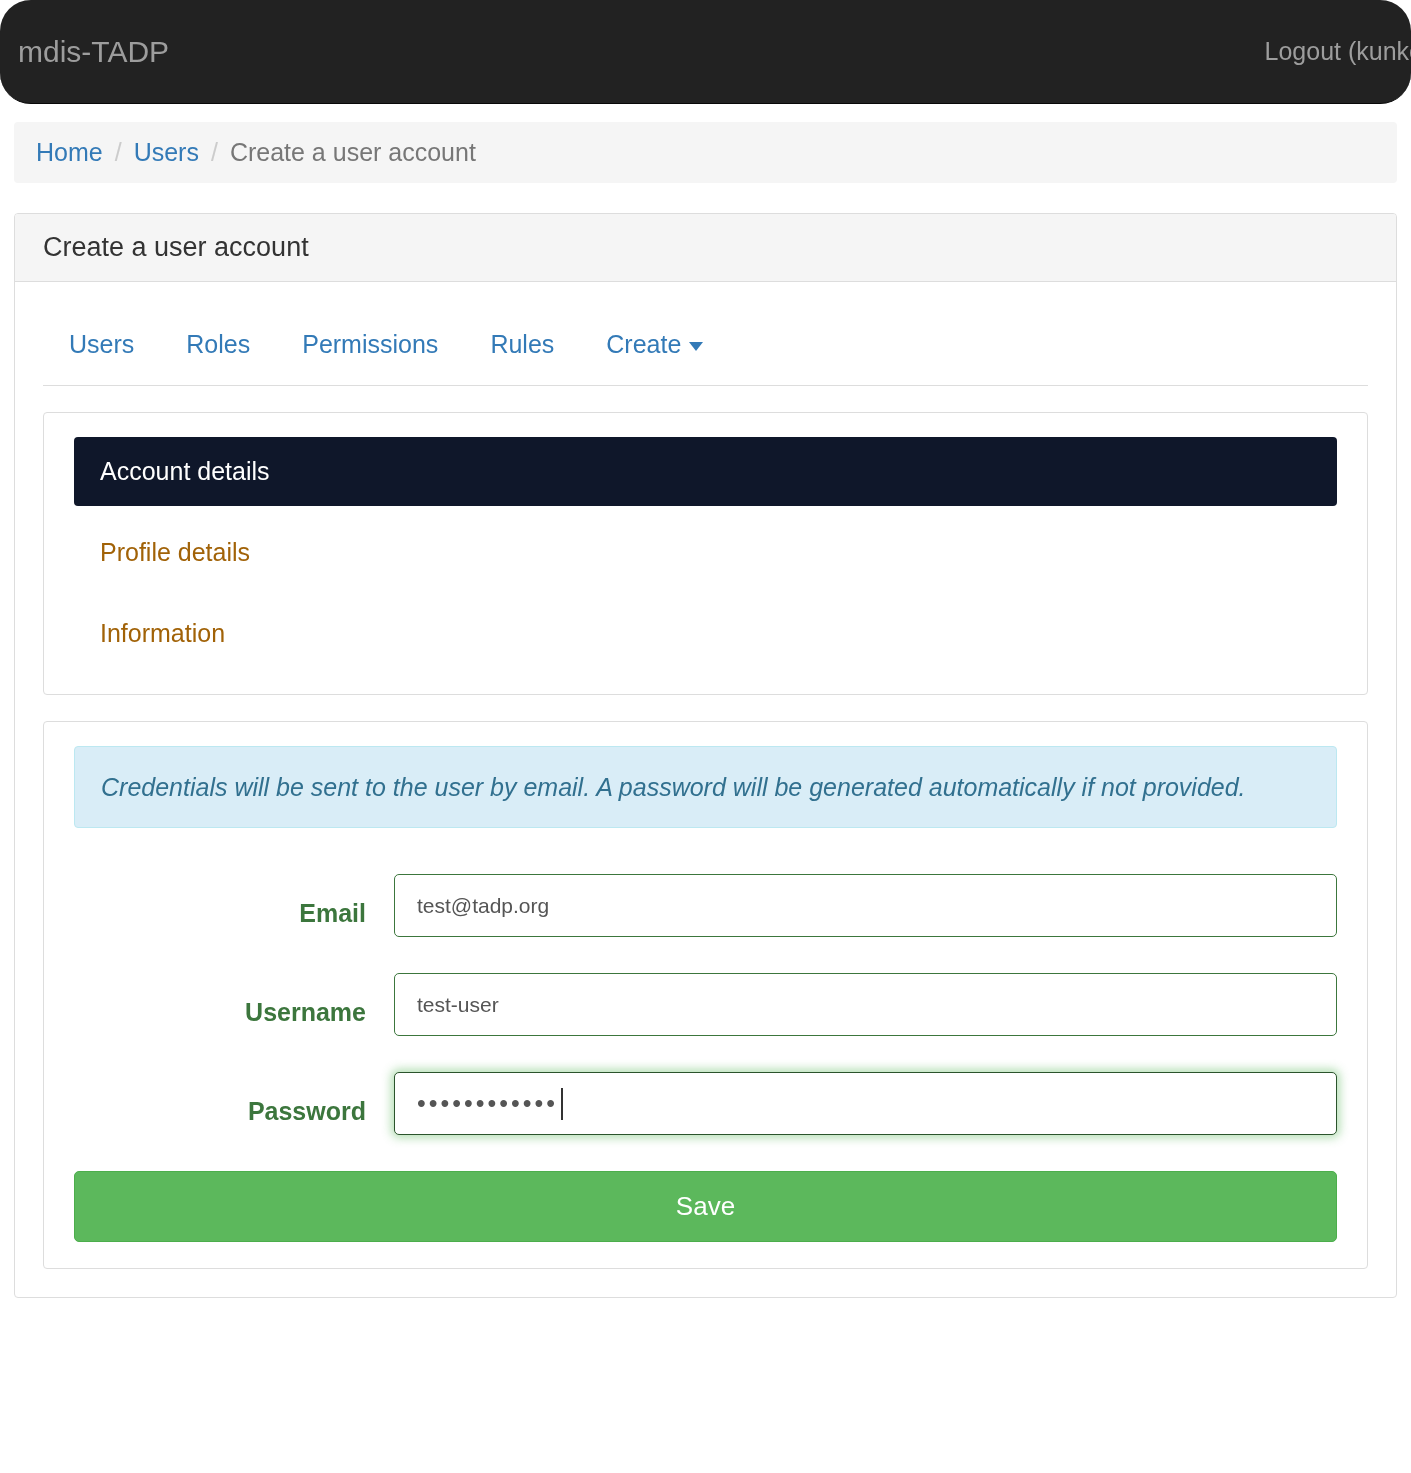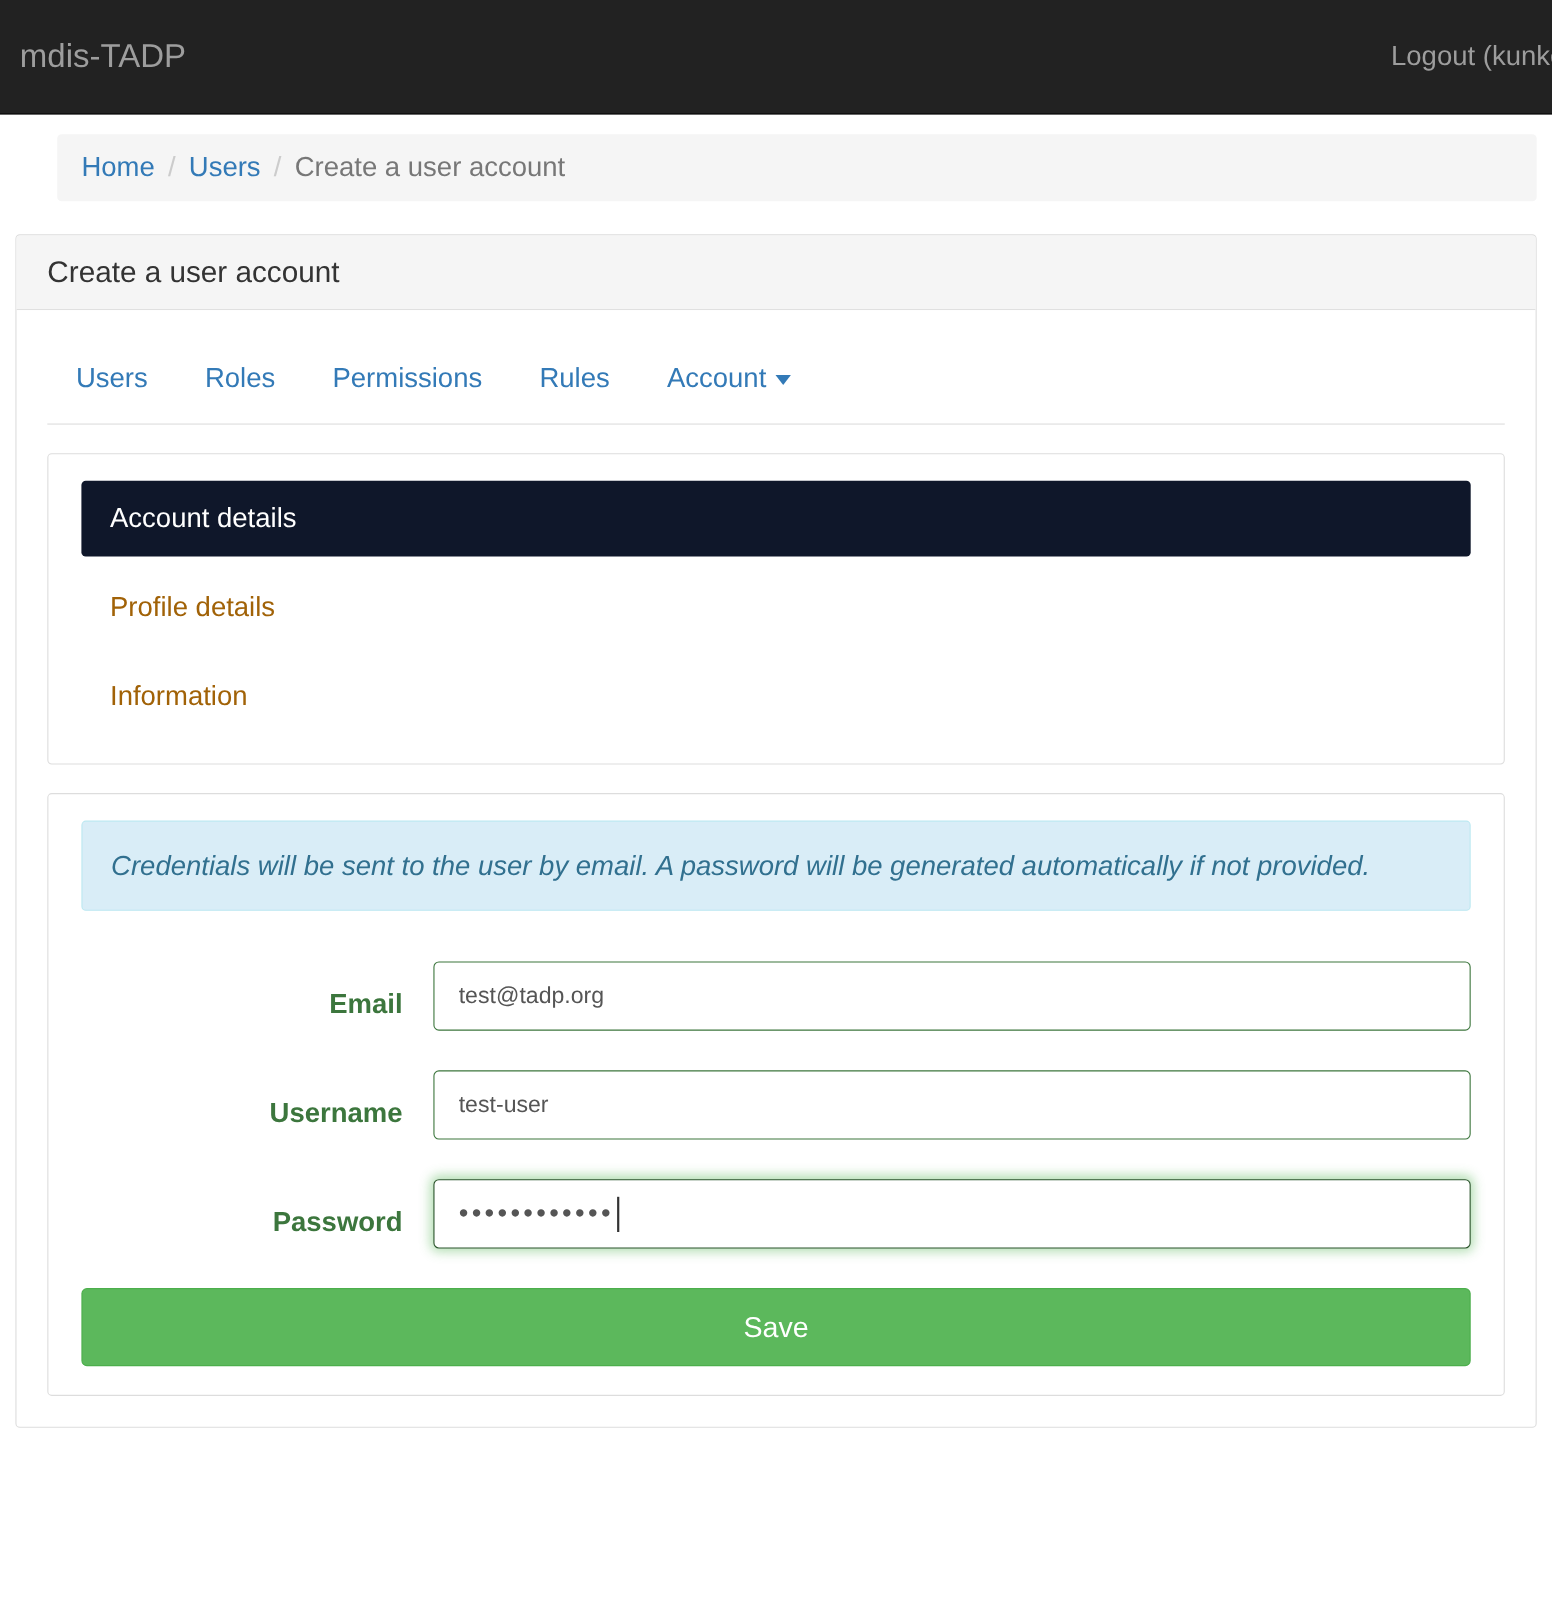--- a/index.html
+++ b/index.html
@@ -18,41 +18,41 @@
   .navbar {
     position: relative;
     height: 104px;
     background: #222222;
     border-bottom: 1px solid #080808;
     display: flex;
     align-items: center;
     justify-content: space-between;
     padding: 0 0 0 18px;
     overflow: hidden;
+    border-radius: 31px;
   }
   .navbar-brand {
     color: #9d9d9d;
     font-size: 30px;
     line-height: 1;
     white-space: nowrap;
     text-decoration: none;
   }
   .navbar-right {
     color: #9d9d9d;
     font-size: 25px;
     white-space: nowrap;
     padding-right: 0;
     margin-right: -12px;
     text-decoration: none;
   }
 
   
   .breadcrumb-wrap {
     padding: 18px 14px 0 14px;
-    margin-left: 38px;
   }
   .breadcrumb {
     background: #f5f5f5;
     border-radius: 4px;
     padding: 16px 22px;
     font-size: 25px;
     color: #777777;
     display: flex;
     align-items: center;
     gap: 0;
@@ -254,21 +254,21 @@
       <li>
         <a href="#">Roles</a>
       </li>
       <li>
         <a href="#">Permissions</a>
       </li>
       <li>
         <a href="#">Rules</a>
       </li>
       <li>
-        <a href="#"><span>Account</span><span class="caret"></span></a>
+        <a href="#"><span>Create</span><span class="caret"></span></a>
       </li>
     </ul>
 
     <div class="inner-panel">
       <div class="list-group">
         <a href="#" class="list-group-item active">Account details</a>
         <a href="#" class="list-group-item">Profile details</a>
         <a href="#" class="list-group-item">Information</a>
       </div>
     </div>

